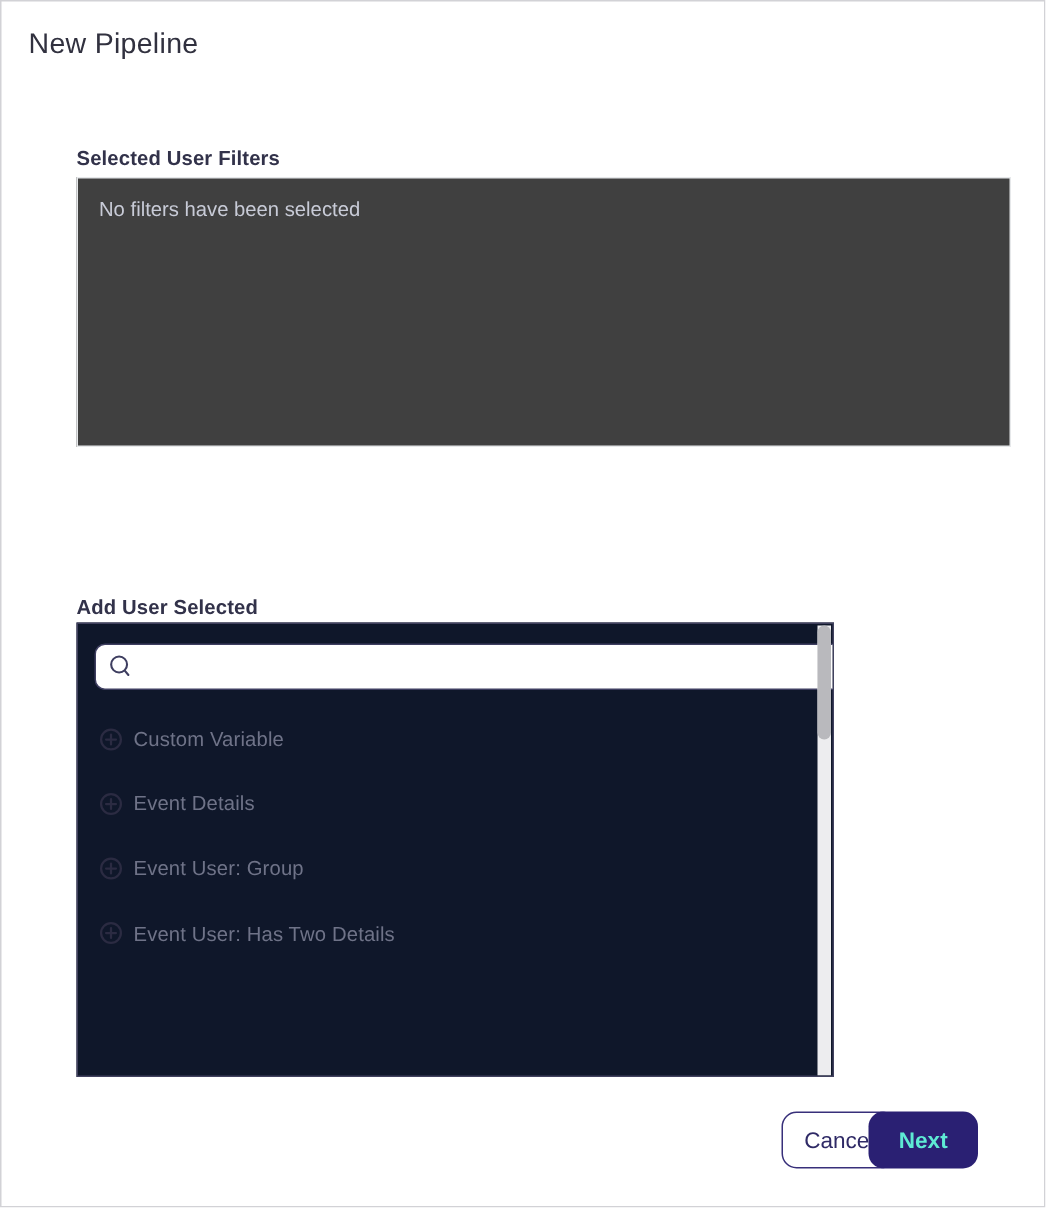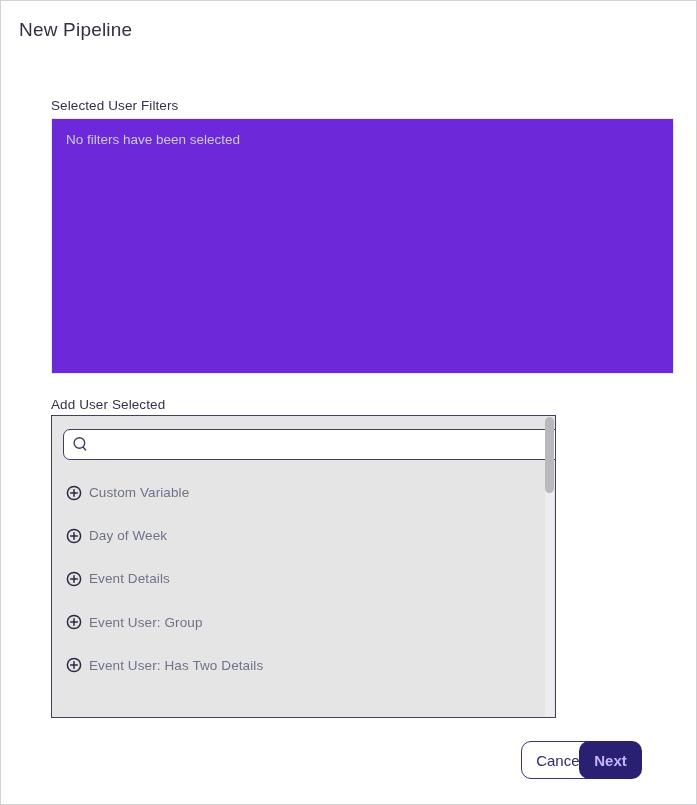--- a/index.html
+++ b/index.html
@@ -16,41 +16,41 @@
     border: 1px solid #d2d2d6;
     overflow: hidden;
   }
   .page-title {
     position: absolute; left: 18px; top: 18px;
     font-size: 19px; font-weight: 400;
     color: #31313f; letter-spacing: 0.2px;
   }
   .section-label {
     position: absolute; left: 50px;
-    font-size: 13.5px; font-weight: 400;
+    font-size: 13.5px; font-weight: 700;
     color: #32324a; letter-spacing: 0.1px;
   }
   #selected-label { top: 97px; }
   #add-label      { top: 396px; }
 
   .selected-box {
     position: absolute; left: 50px; top: 117px;
-    width: 623px; height: 256px;
-    background: #6d28d9;
+    width: 623px; height: 180px;
+    background: #404040;
     border: 1px solid #e6e8ea;
   }
   .empty-message {
     position: absolute; left: 14px; top: 13px;
     font-size: 13.5px; color: #c8cbd7;
   }
 
   .list-box {
     position: absolute; left: 50px; top: 414px;
     width: 505px; height: 303px;
-    background: #e5e5e5;
+    background: #0f172a;
     border: 1px solid #41415e;
     overflow: hidden;
   }
   .search-wrap {
     position: absolute; left: 11px; top: 13px;
     width: 569px; height: 31px;
   }
   .search-input {
     width: 100%; height: 100%;
     border: 1.4px solid #3e3e60;
@@ -104,24 +104,24 @@
     display: flex; align-items: center; justify-content: center;
     cursor: pointer;
   }
   .btn-cancel {
     left: 472px; width: 77px;
     background: #ffffff;
     border: 1.5px solid #38307a;
     color: #2f2a66; font-weight: 500; margin-left: 48px;
   }
   .btn-next {
-    left: 578px; width: 63px;
+    left: 578px; width: 73px;
     background: #2a2073;
     border: none;
-    color: #c4b5fd; font-weight: 700; text-align: center;
+    color: #5eead4; font-weight: 700; text-align: center;
   }
 </style>
 </head>
 <body>
 
 <div class="page">
 
   <div class="page-title">New Pipeline</div>
 
   <div class="section-label" id="selected-label">Selected User Filters</div>
@@ -146,28 +146,20 @@
 
       <div class="filter-row">
         <svg class="plus-icon" viewBox="0 0 16 16">
           <circle cx="8" cy="8" r="6.6" fill="none" stroke="#2b2b42" stroke-width="1.5"></circle>
           <line x1="8" y1="4.7" x2="8" y2="11.3" stroke="#2b2b42" stroke-width="1.5" stroke-linecap="round"></line>
           <line x1="4.7" y1="8" x2="11.3" y2="8" stroke="#2b2b42" stroke-width="1.5" stroke-linecap="round"></line>
         </svg>
         <span class="row-label">Custom Variable</span>
       </div>
 
-      <div class="filter-row">
-        <svg class="plus-icon" viewBox="0 0 16 16">
-          <circle cx="8" cy="8" r="6.6" fill="none" stroke="#2b2b42" stroke-width="1.5"></circle>
-          <line x1="8" y1="4.7" x2="8" y2="11.3" stroke="#2b2b42" stroke-width="1.5" stroke-linecap="round"></line>
-          <line x1="4.7" y1="8" x2="11.3" y2="8" stroke="#2b2b42" stroke-width="1.5" stroke-linecap="round"></line>
-        </svg>
-        <span class="row-label">Day of Week</span>
-      </div>
 
       <div class="filter-row">
         <svg class="plus-icon" viewBox="0 0 16 16">
           <circle cx="8" cy="8" r="6.6" fill="none" stroke="#2b2b42" stroke-width="1.5"></circle>
           <line x1="8" y1="4.7" x2="8" y2="11.3" stroke="#2b2b42" stroke-width="1.5" stroke-linecap="round"></line>
           <line x1="4.7" y1="8" x2="11.3" y2="8" stroke="#2b2b42" stroke-width="1.5" stroke-linecap="round"></line>
         </svg>
         <span class="row-label">Event Details</span>
       </div>
 

